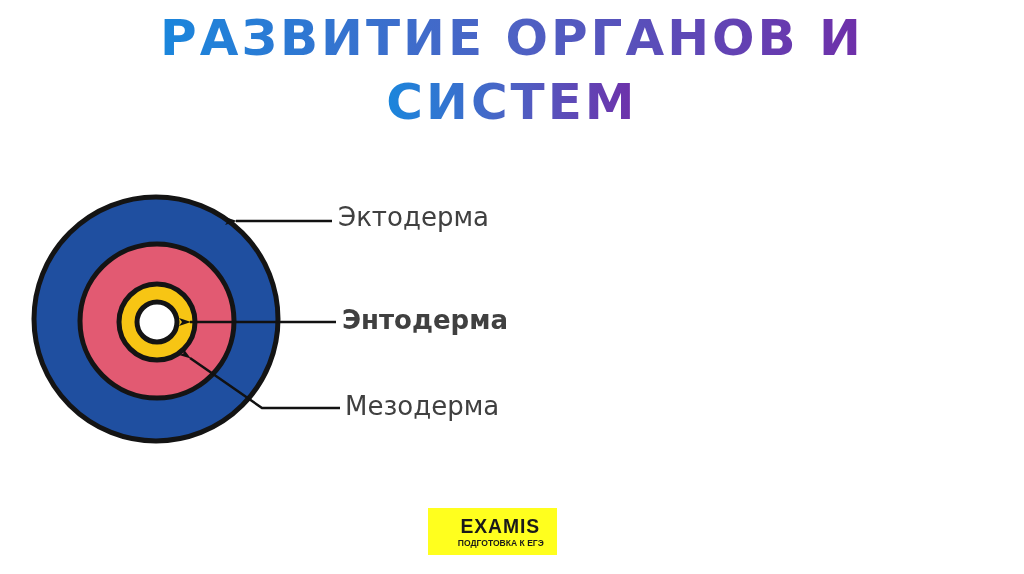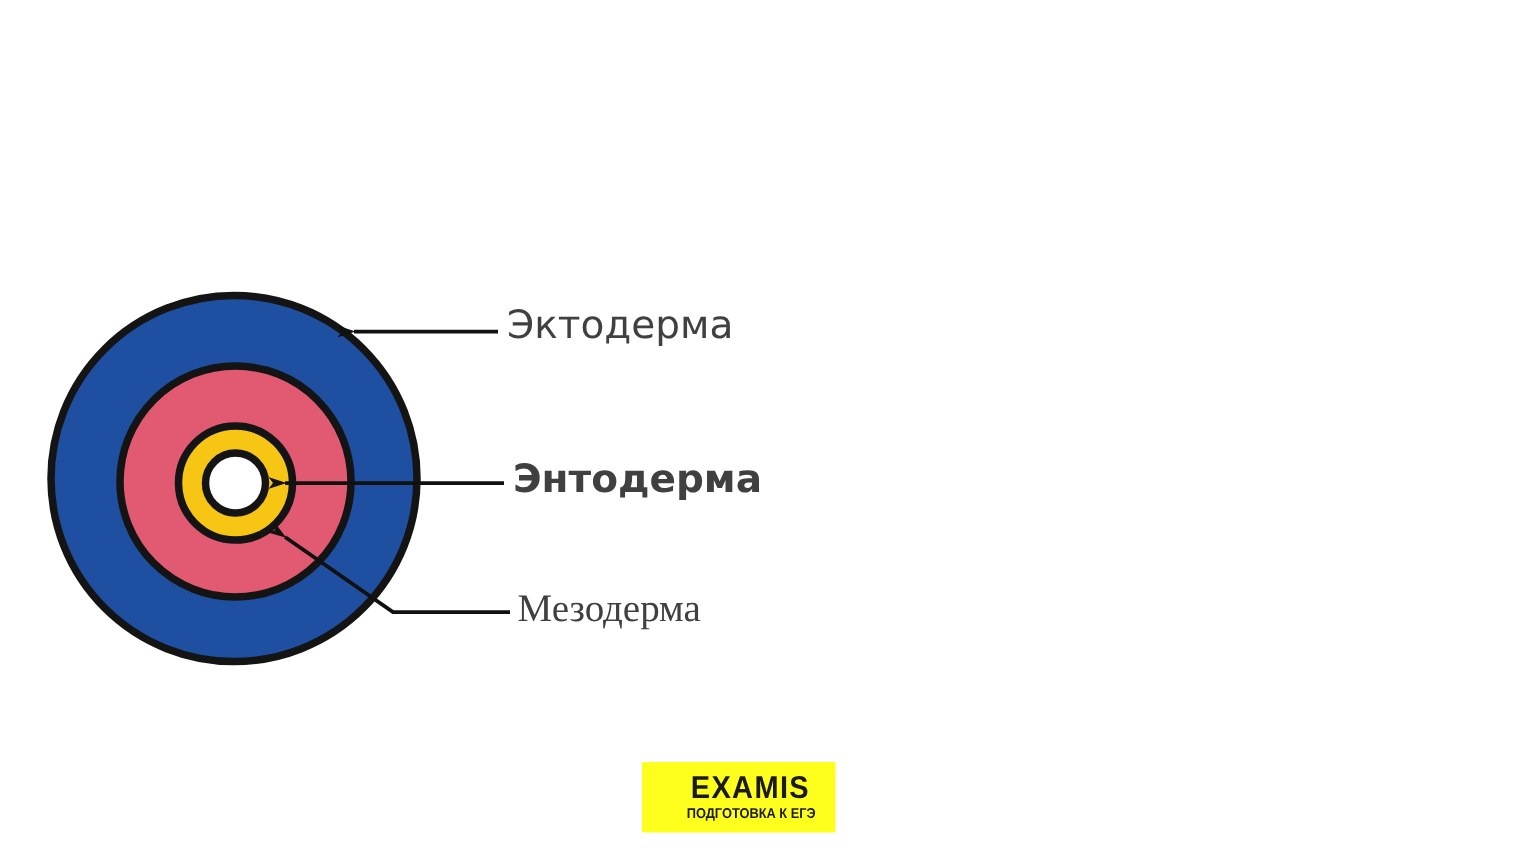--- a/index.html
+++ b/index.html
@@ -81,20 +81,22 @@
       line-height: 12px;
       color: #1a1a1a;
       transform: scaleX(0.9);
       white-space: nowrap;
     }
   </style>
 </head>
 <body>
 
 <h1 class="title">
+  <span class="title-line">РАЗВИТИЕ ОРГАНОВ И</span>
+  <span class="title-line">СИСТЕМ</span>
 </h1>
 
 <svg class="diagram" width="1024" height="574" viewBox="0 0 1024 574" xmlns="http://www.w3.org/2000/svg">
   <defs>
     <marker id="arrowhead" markerWidth="12" markerHeight="8" refX="1" refY="4" orient="auto-start-reverse" markerUnits="userSpaceOnUse">
       <path d="M12,0 L0,4 L12,8 L9,4 Z" fill="#111"></path>
     </marker>
   </defs>
 
   <circle cx="156" cy="319" r="122" fill="#1f4fa0" stroke="#141414" stroke-width="5"></circle>
@@ -107,18 +109,18 @@
 
   <line x1="332" y1="221" x2="236" y2="221" stroke="#111" stroke-width="2.5" marker-end="url(#arrowhead)"></line>
 
   <line x1="336" y1="322" x2="190" y2="322" stroke="#111" stroke-width="2.5" marker-end="url(#arrowhead)"></line>
 
   <polyline points="340,408 262,408 190,358" fill="none" stroke="#111" stroke-width="2.5" marker-end="url(#arrowhead)"></polyline>
 </svg>
 
 <div class="label" style="left:338px; top:202px;">Эктодерма</div>
 <div class="label" style="left:342px; top:305px;font-weight:bold;">Энтодерма</div>
-<div class="label" style="left:345px; top:391px;font-family:Liberation Serif, serif;">Мезодерма</div>
+<div class="label" style="left:345px; top:391px;">Мезодерма</div>
 
 <div class="badge">
   <span class="badge-brand">EXAMIS</span>
   <span class="badge-sub">ПОДГОТОВКА К ЕГЭ</span>
 </div>
 
 </body></html>

